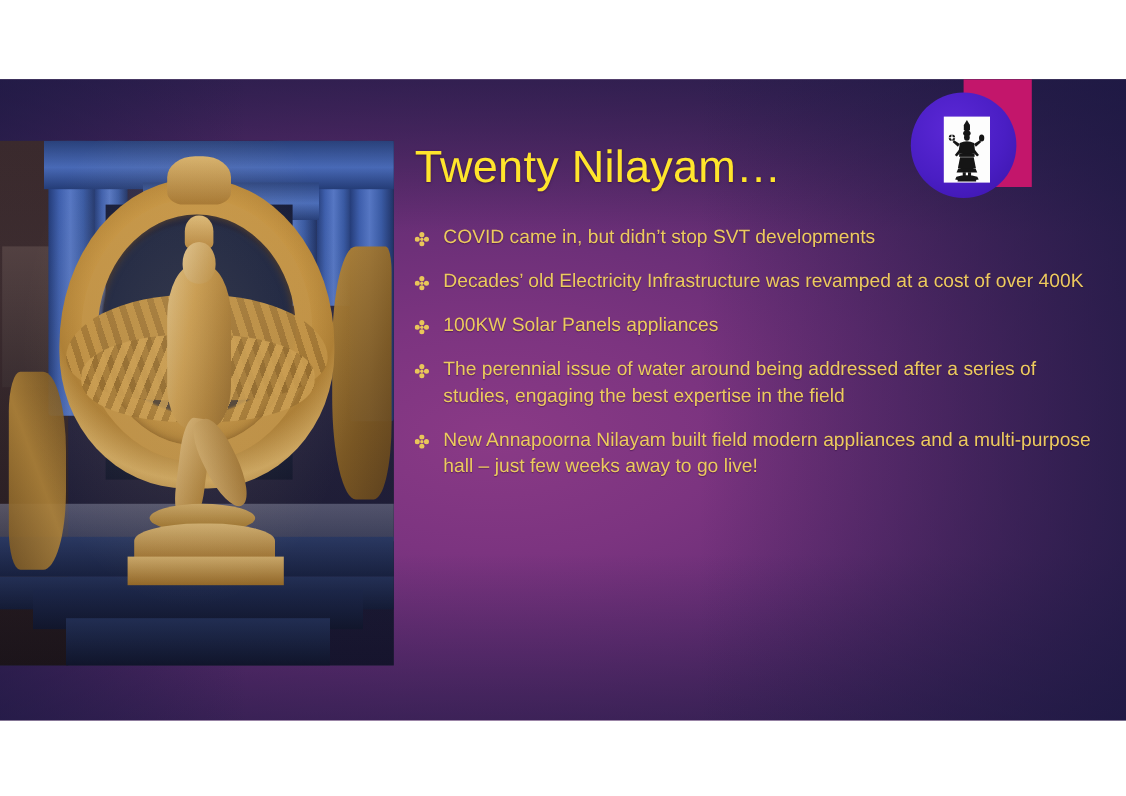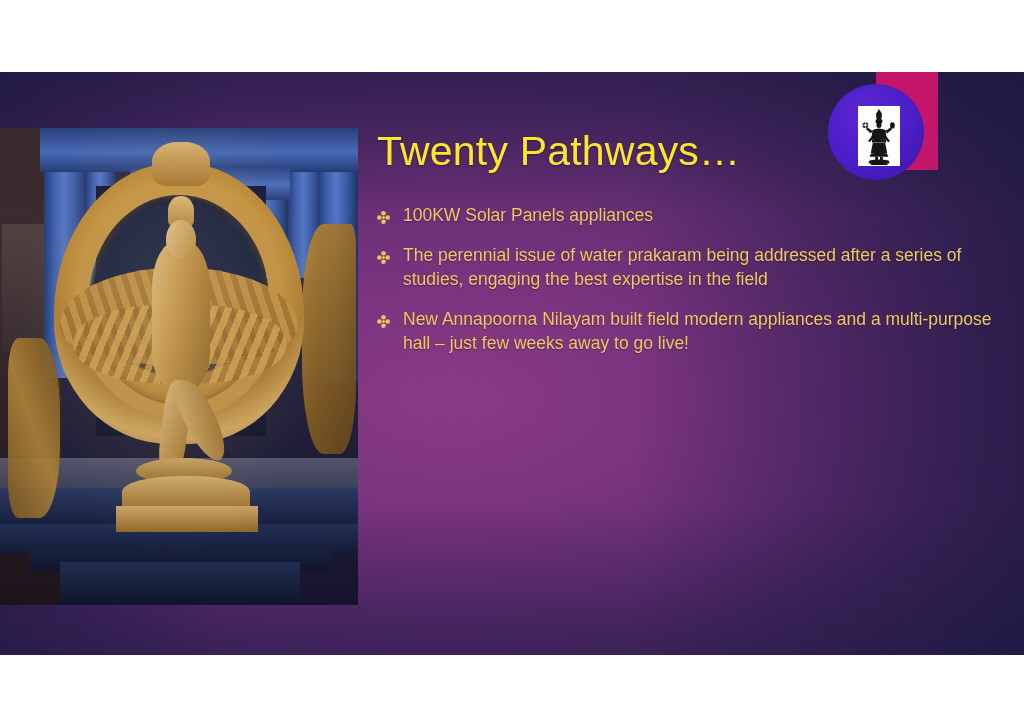--- a/index.html
+++ b/index.html
@@ -327,25 +327,53 @@
           <rect x="17.2" y="50.6" width="2.8" height="4"></rect>
           <rect x="22" y="50.6" width="2.8" height="4"></rect>
 
           <path d="M11.5 54.6 q9.5 -2.4 19 0 l1.2 2.6 q-10.6 2.2 -21.4 0 z"></path>
           <rect x="12.6" y="57.4" width="16.8" height="1.6"></rect>
         </g>
       </svg>
     </div>
   </div>
 
-  <div id="title">Twenty Pathways…</div>
+  <div id="title">Twenty Nilayam…</div>
 
   <div id="bullets">
 
-
+    <div class="bullet">
+      <span class="marker">
+        <svg width="13" height="13" viewBox="0 0 13 13">
+            <g fill="#e9c659">
+          <circle cx="6.5" cy="2.3" r="2.3"></circle>
+              <circle cx="6.5" cy="10.7" r="2.3"></circle>
+          <circle cx="2.3" cy="6.5" r="2.3"></circle>
+              <circle cx="10.7" cy="6.5" r="2.3"></circle>
+          <circle cx="6.5" cy="6.5" r="1.5"></circle>
+            </g>
+          </svg>
+      </span>
+      <span class="txt">COVID came in, but didn’t stop SVT developments</span>
+    </div>
+
+    <div class="bullet">
+      <span class="marker">
+        <svg width="13" height="13" viewBox="0 0 13 13">
+            <g fill="#e9c659">
+          <circle cx="6.5" cy="2.3" r="2.3"></circle>
+              <circle cx="6.5" cy="10.7" r="2.3"></circle>
+          <circle cx="2.3" cy="6.5" r="2.3"></circle>
+              <circle cx="10.7" cy="6.5" r="2.3"></circle>
+          <circle cx="6.5" cy="6.5" r="1.5"></circle>
+            </g>
+          </svg>
+      </span>
+      <span class="txt">Decades’ old Electricity Infrastructure was revamped at a cost of over 400K</span>
+    </div>
 
     <div class="bullet">
       <span class="marker">
         <svg width="13" height="13" viewBox="0 0 13 13">
             <g fill="#e9c659">
           <circle cx="6.5" cy="2.3" r="2.3"></circle>
               <circle cx="6.5" cy="10.7" r="2.3"></circle>
           <circle cx="2.3" cy="6.5" r="2.3"></circle>
               <circle cx="10.7" cy="6.5" r="2.3"></circle>
           <circle cx="6.5" cy="6.5" r="1.5"></circle>
@@ -362,21 +390,21 @@
         <svg width="13" height="13" viewBox="0 0 13 13">
             <g fill="#e9c659">
           <circle cx="6.5" cy="2.3" r="2.3"></circle>
               <circle cx="6.5" cy="10.7" r="2.3"></circle>
           <circle cx="2.3" cy="6.5" r="2.3"></circle>
               <circle cx="10.7" cy="6.5" r="2.3"></circle>
           <circle cx="6.5" cy="6.5" r="1.5"></circle>
             </g>
           </svg>
       </span>
-      <span class="txt">The perennial issue of water prakaram being addressed after a series of studies, engaging the best expertise in the field</span>
+      <span class="txt">The perennial issue of water around being addressed after a series of studies, engaging the best expertise in the field</span>
     </div>
 
     <div class="bullet">
       <span class="marker">
         <svg width="13" height="13" viewBox="0 0 13 13">
             <g fill="#e9c659">
           <circle cx="6.5" cy="2.3" r="2.3"></circle>
               <circle cx="6.5" cy="10.7" r="2.3"></circle>
           <circle cx="2.3" cy="6.5" r="2.3"></circle>
               <circle cx="10.7" cy="6.5" r="2.3"></circle>

